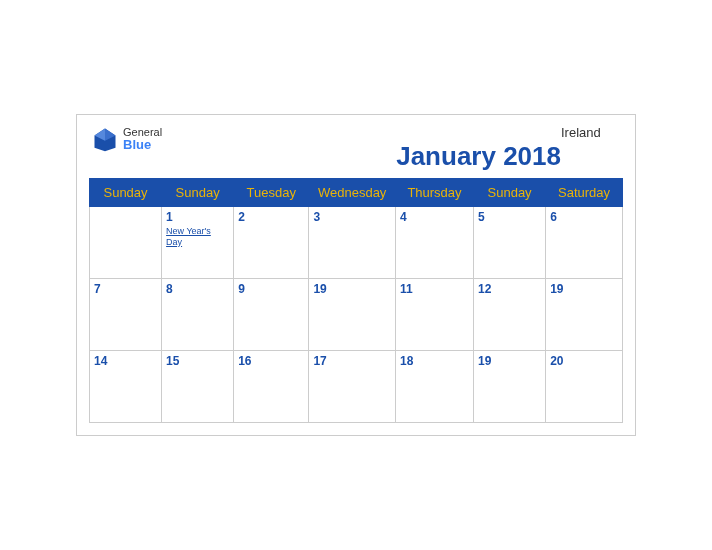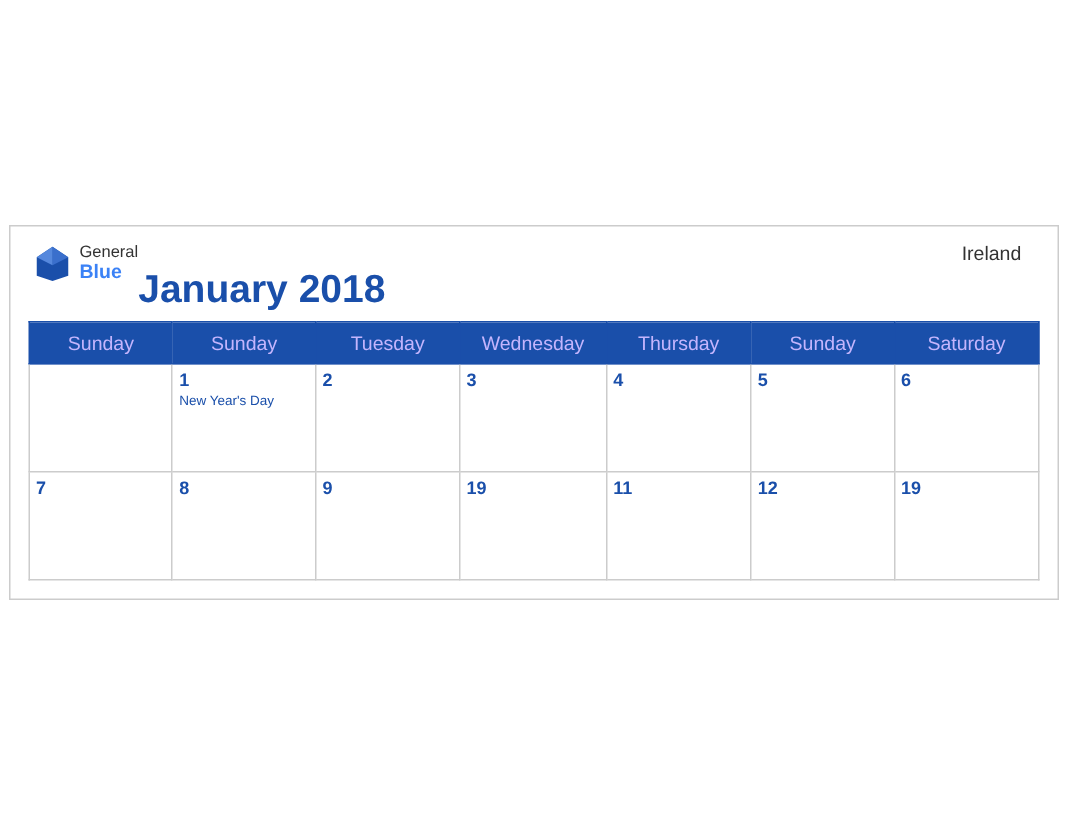--- a/index.html
+++ b/index.html
@@ -6,21 +6,21 @@
     body {
       font-family: Arial, sans-serif;
       background: #fff;
       display: flex;
       justify-content: center;
       align-items: center;
       width: 712px;
       height: 550px;
     }
     .calendar-container {
-      width: 700px;
+      width: 560px;
       background: #fff;
       border: 1px solid #ccc;
       padding: 10px 12px 12px 12px;
     }
     .calendar-header {
       display: flex;
       justify-content: space-between;
       align-items: flex-start;
       margin-bottom: 6px;
       padding: 0 2px;
@@ -43,40 +43,40 @@
     .logo-blue {
       font-size: 13px;
       color: #3b82f6;
       font-weight: bold;
     }
     .logo-icon {
       width: 28px;
       height: 28px;
     }
     .calendar-title {
-      text-align: left;
+      text-align: right;
       font-size: 26px;
       font-weight: bold;
       color: #1a4faa;
       flex: 1;
       margin-top: 16px;
     }
     .country-label {
       font-size: 13px;
       color: #333;
-      text-align: center;
+      text-align: left;
       min-width: 60px;
     }
     .calendar-grid {
       width: 100%;
       border-collapse: collapse;
     }
     .calendar-grid th {
       background-color: #1a4faa;
-      color: #c4b5fd;
+      color: #eab308;
       text-align: center;
       padding: 6px 4px;
       font-size: 13px;
       font-weight: normal;
       border: 1px solid #1a4faa;
     }
     .calendar-grid td {
       border: 1px solid #ccc;
       vertical-align: top;
       padding: 3px 4px;
@@ -89,20 +89,21 @@
       color: #1a4faa;
       font-weight: bold;
       display: block;
     }
     .holiday-text {
       font-size: 9px;
       color: #1a4faa;
       margin-top: 2px;
       display: block;
       line-height: 1.2;
+      text-decoration: underline;
     }
     .empty-cell {
       background: #fff;
     }
   </style>
 </head>
 <body>
 
 <div class="calendar-container">
   <div class="calendar-header">
@@ -172,15 +173,38 @@
           <td>
             <span class="day-number">11</span>
           </td>
           <td>
             <span class="day-number">12</span>
           </td>
           <td>
             <span class="day-number">19</span>
           </td>
         </tr>
+        <tr>
+          <td>
+            <span class="day-number">14</span>
+          </td>
+          <td>
+            <span class="day-number">15</span>
+          </td>
+          <td>
+            <span class="day-number">16</span>
+          </td>
+          <td>
+            <span class="day-number">17</span>
+          </td>
+          <td>
+            <span class="day-number">18</span>
+          </td>
+          <td>
+            <span class="day-number">19</span>
+          </td>
+          <td>
+            <span class="day-number">20</span>
+          </td>
+        </tr>
       </tbody>
   </table>
 </div>
 
 </body></html>

